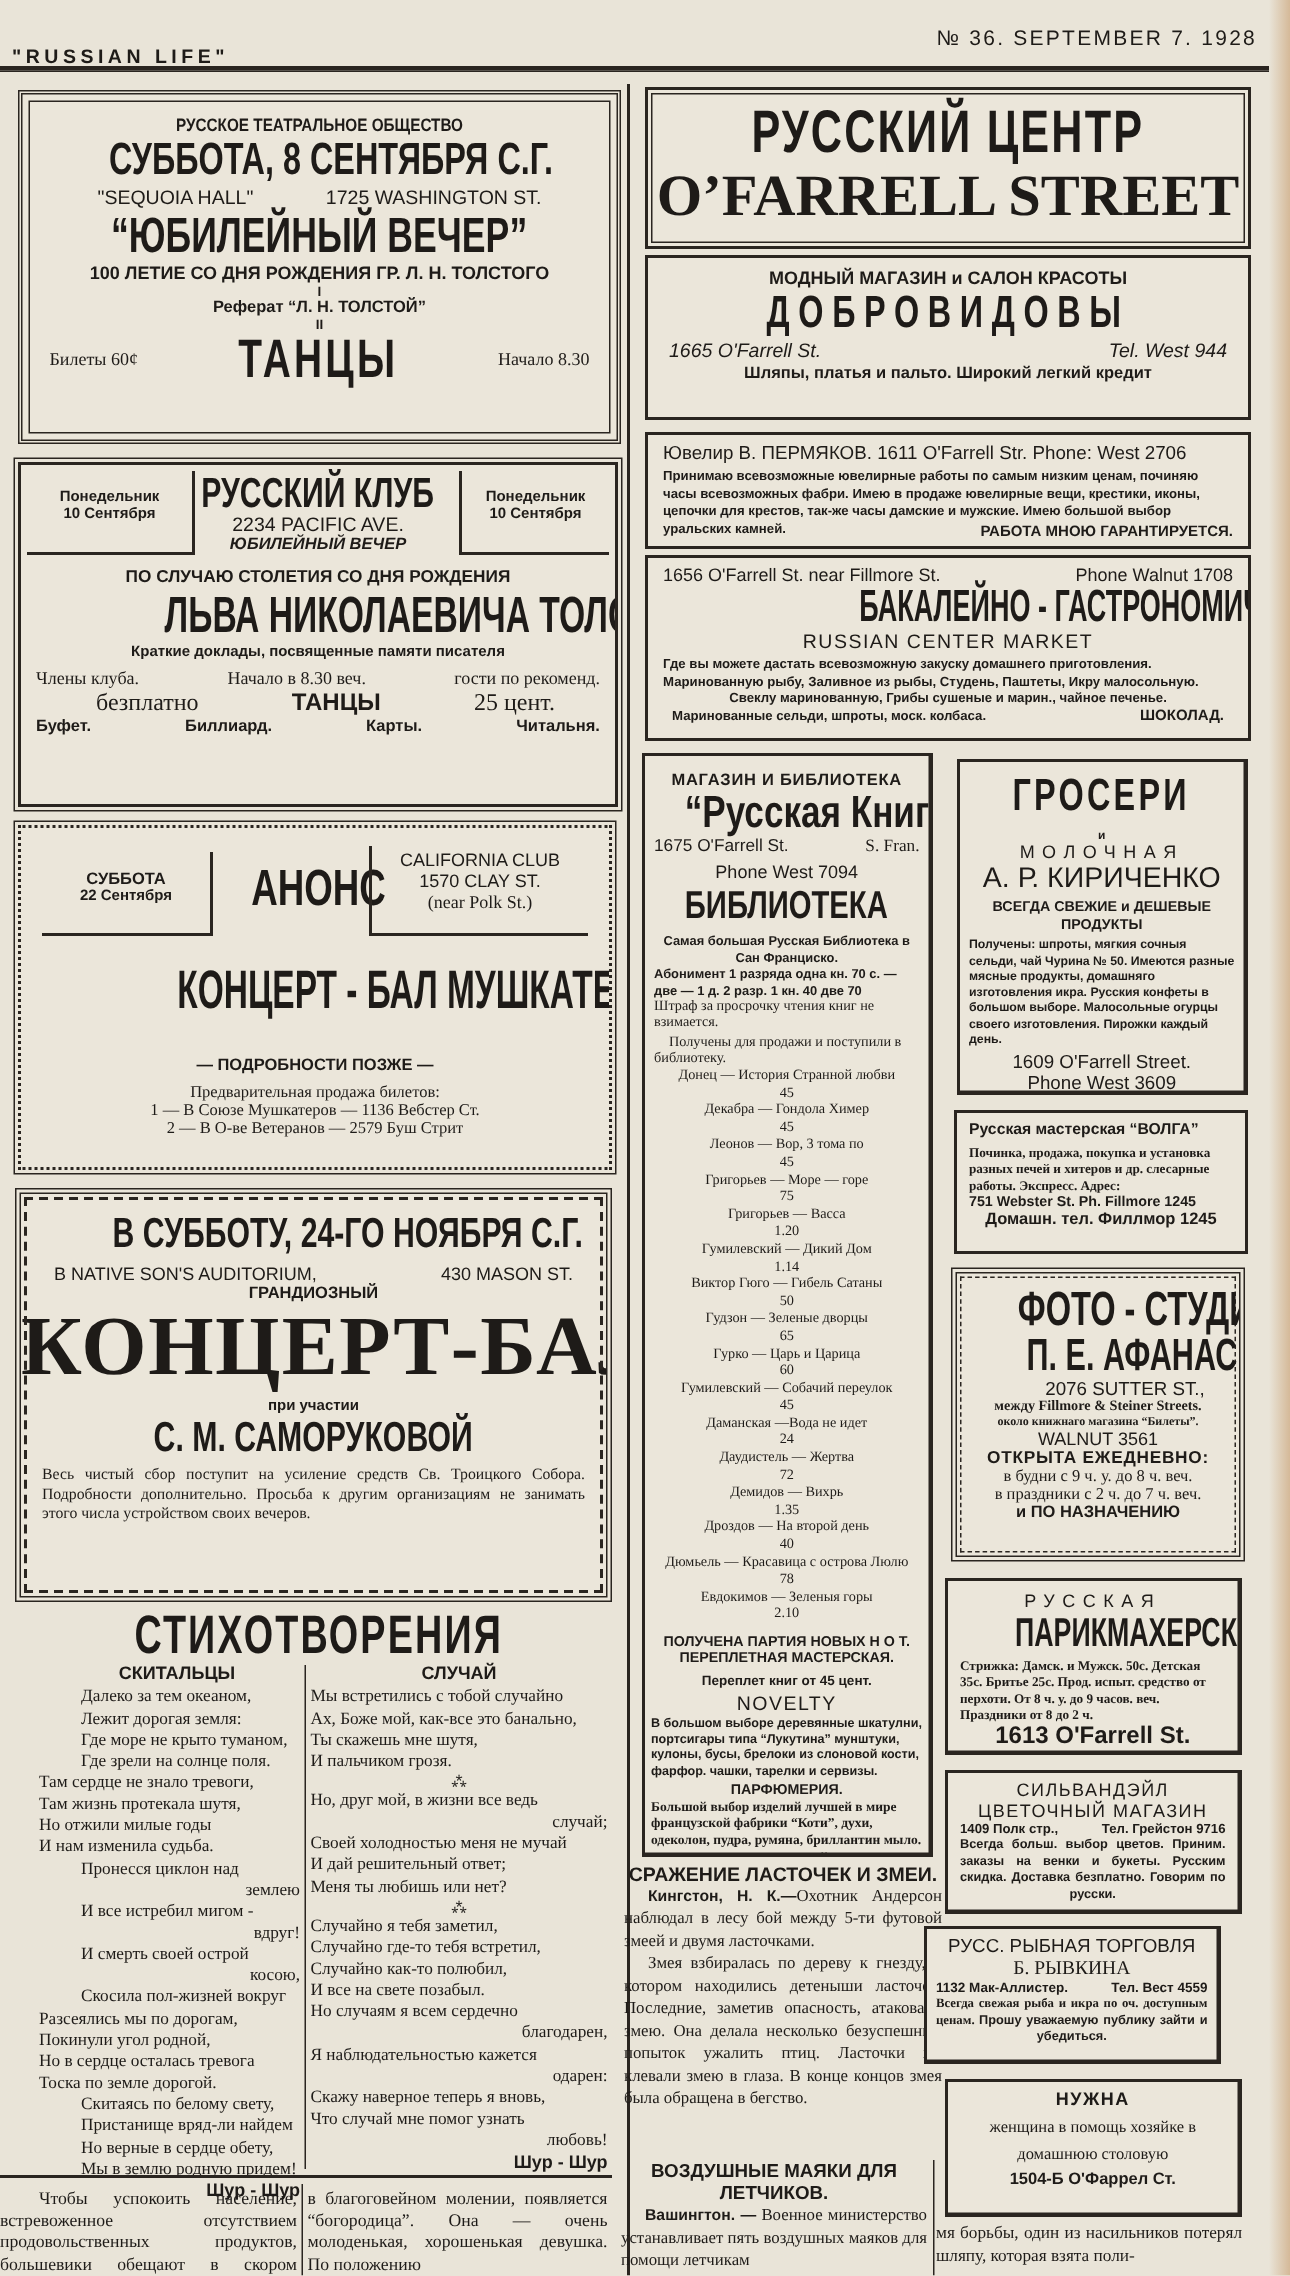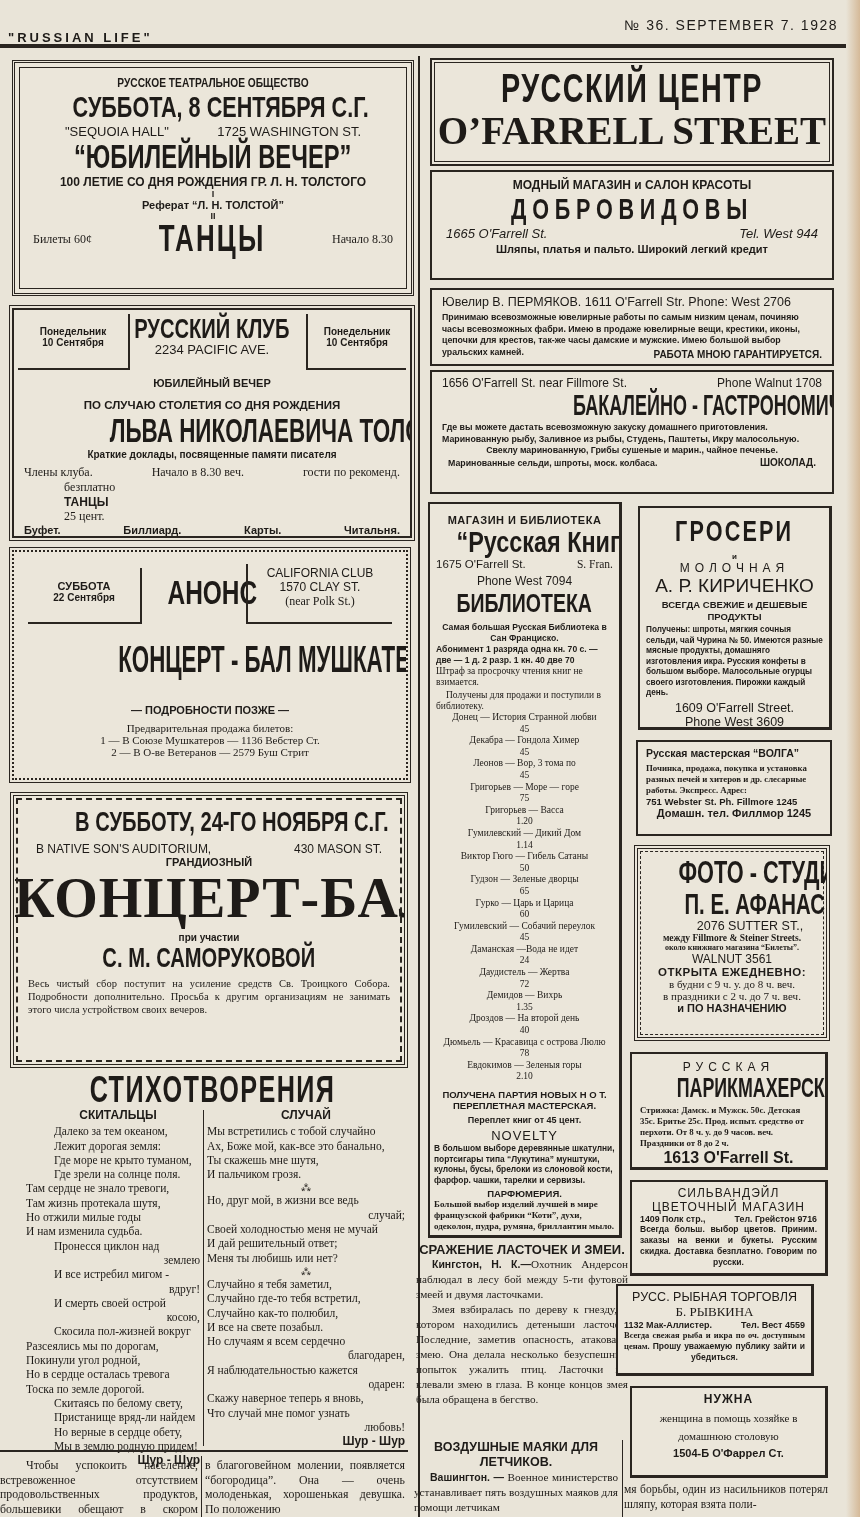--- a/index.html
+++ b/index.html
@@ -90,30 +90,30 @@
     <span class="line sansb" style="font-size:10px;">Понедельник</span>
     <span class="line sansb" style="font-size:10px;">10 Сентября</span>
   </div>
   <div style="position:absolute; right:4px; top:4px; width:100px; height:56px; border-left:2px solid #2a2520; border-bottom:2px solid #2a2520; padding-top:12px;">
     <span class="line sansb" style="font-size:10px;">Понедельник</span>
     <span class="line sansb" style="font-size:10px;">10 Сентября</span>
   </div>
   <div style="padding-top:4px;">
     <span class="cond" style="font-size:28px; line-height:30px;">РУССКИЙ КЛУБ</span>
     <span class="line sans" style="font-size:13px; margin-top:-2px;">2234 PACIFIC AVE.</span>
-    <span class="line sansb" style="font-size:11px; margin-top:20px;">ЮБИЛЕЙНЫЙ ВЕЧЕР</span>
+    <span class="line sansb" style="font-size:11px; margin-top:0;font-style:italic;">ЮБИЛЕЙНЫЙ ВЕЧЕР</span>
     <span class="line sansb" style="font-size:11.5px; margin-top:10px;">ПО СЛУЧАЮ СТОЛЕТИЯ СО ДНЯ РОЖДЕНИЯ</span>
     <span class="cond" style="font-size:34px; line-height:38px; transform:scaleX(0.66);">ЛЬВА НИКОЛАЕВИЧА ТОЛСТОГО</span>
     <span class="line sansb" style="font-size:10px;">Краткие доклады, посвященные памяти писателя</span>
     <div class="row" style="font-size:12px; margin-top:5px;">
       <span class="serif">Члены клуба.</span>
       <span class="serif">Начало в 8.30 веч.</span>
       <span class="serif">гости по рекоменд.</span>
     </div>
-    <div class="row" style="font-size:12px; padding:0 40px 0 50px;flex-direction:column;">
+    <div class="row" style="font-size:16px; padding:0 40px 0 50px;">
       <span class="serif">безплатно</span>
       <span class="sansb">ТАНЦЫ</span>
       <span class="serif">25 цент.</span>
     </div>
     <div class="row" style="font-size:11px;">
       <span class="sansb">Буфет.</span>
       <span class="sansb">Биллиард.</span>
       <span class="sansb">Карты.</span>
       <span class="sansb">Читальня.</span>
     </div>
@@ -259,20 +259,21 @@
   <div class="just sansb" style="font-size:8.8px; line-height:11.5px; margin-top:3px; padding:0 10px;">Принимаю всевозможные ювелирные работы по самым низким ценам, починяю часы всевозможных фабри. Имею в продаже ювелирные вещи, крестики, иконы, цепочки для крестов, так-же часы дамские и мужские. Имею большой выбор уральских  камней.</div>
   <span class="sansb" style="position:absolute; right:10px; bottom:4px; font-size:10px;">РАБОТА МНОЮ ГАРАНТИРУЕТСЯ.</span>
 </div>
 
 <div class="box" style="left:430px; top:370px; width:404px; height:124px;">
   <div class="row" style="font-size:12px; margin-top:4px; padding:0 10px;">
     <span class="sans">1656 O'Farrell St. near Fillmore St.</span>
     <span class="sans">Phone Walnut 1708</span>
   </div>
   <span class="cond" style="font-size:30px; line-height:30px; transform:scaleX(0.6);">БАКАЛЕЙНО - ГАСТРОНОМИЧЕСКИЙ МАГАЗИН</span>
+  <span class="line sans" style="font-size:13px; letter-spacing:1px;">RUSSIAN CENTER MARKET</span>
   <div class="just sansb" style="font-size:8.8px; line-height:11.5px; padding:2px 10px 0;">Где вы можете дастать всевозможную закуску домашнего приготовления. Маринованную рыбу, Заливное из рыбы, Студень, Паштеты, Икру малосольную.</div>
   <span class="line sansb" style="font-size:8.8px; line-height:11.5px;">Свеклу маринованную, Грибы сушеные и марин., чайное печенье.</span>
   <div class="row" style="font-size:8.8px; padding:0 16px;">
     <span class="sansb">Маринованные сельди, шпроты, моск. колбаса.</span>
     <span class="sansb" style="font-size:10px;">ШОКОЛАД.</span>
   </div>
 </div>
 
 <div class="box" style="left:428px; top:502px; width:194px; height:736px; border-width:2px 3px 3px 2px;">
   <span class="line sansb" style="font-size:11px; margin-top:10px; letter-spacing:0.5px;">МАГАЗИН И БИБЛИОТЕКА</span>

